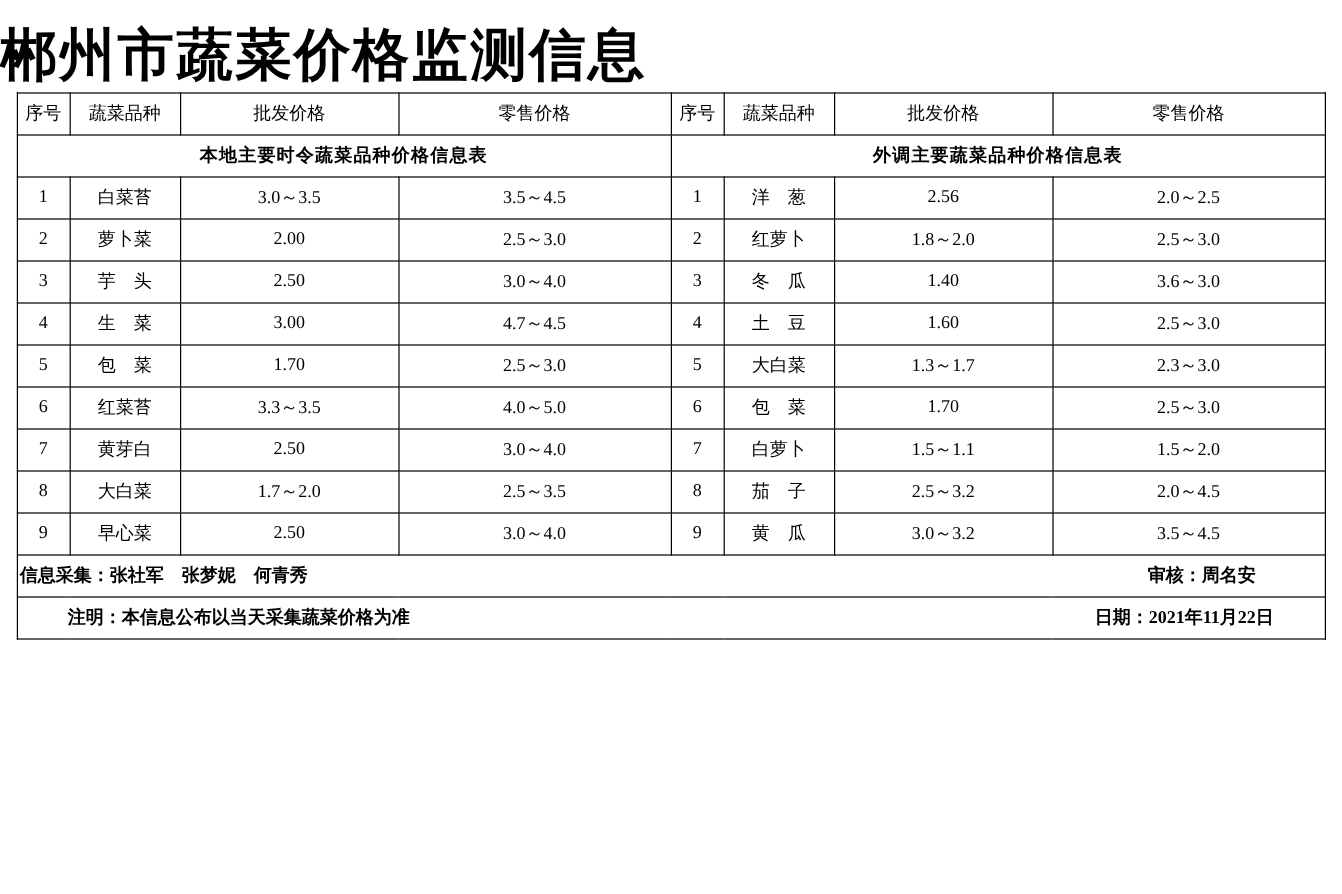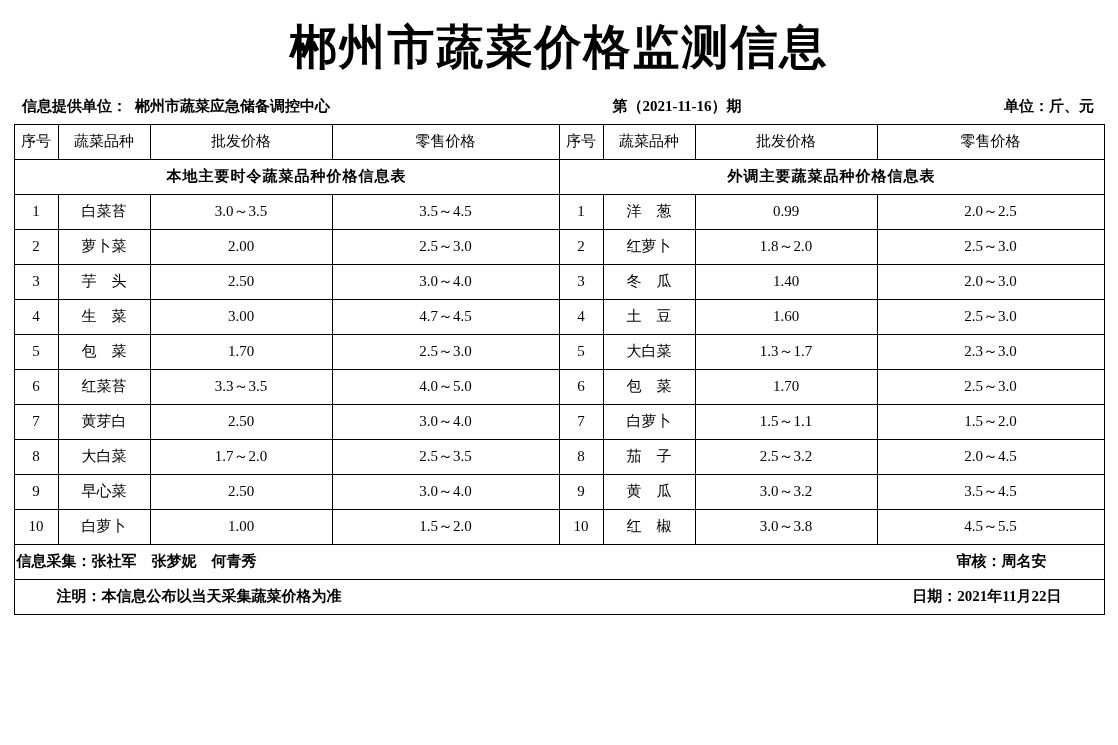--- a/index.html
+++ b/index.html
@@ -15,21 +15,21 @@
     overflow: hidden;
   }
   .page {
     position: relative;
     width: 1118px;
     height: 745px;
     box-sizing: border-box;
     padding: 0;
   }
   .title {
-    text-align: center;
+    text-align: left;
     font-family: "Liberation Serif", "DejaVu Serif", serif;
     font-weight: bold;
     font-size: 47px;
     letter-spacing: 2px;
     margin: 18px 0 0 0;
     line-height: 1.25;
   }
   .meta-row {
     display: flex;
     align-items: center;
@@ -110,27 +110,20 @@
   }
   .note-flex .right { padding-right: 80px; }
 </style>
 </head>
 <body>
 
 <div class="page">
 
   <div class="title">郴州市蔬菜价格监测信息</div>
 
-  <div class="meta-row">
-    <div class="meta-left">
-      <span class="label">信息提供单位：</span><span>郴州市蔬菜应急储备调控中心</span>
-    </div>
-    <div class="meta-center">第（2021-11-16）期</div>
-    <div class="meta-right">单位：斤、元</div>
-  </div>
 
   <table class="main">
     <colgroup>
       <col style="width:44px">
         <col style="width:92px">
         <col style="width:182px">
         <col style="width:227px">
       <col style="width:44px">
         <col style="width:92px">
         <col style="width:182px">
@@ -152,42 +145,42 @@
         <td class="section-head" colspan="4">外调主要蔬菜品种价格信息表</td>
       </tr>
 
       <tr>
         <td class="idx">1</td>
         <td class="name">白菜苔</td>
         <td class="price">3.0～3.5</td>
         <td class="price">3.5～4.5</td>
         <td class="idx">1</td>
         <td class="name">洋　葱</td>
-        <td class="price">0.99</td>
+        <td class="price">2.56</td>
         <td class="price">2.0～2.5</td>
       </tr>
       <tr>
         <td class="idx">2</td>
         <td class="name">萝卜菜</td>
         <td class="price">2.00</td>
         <td class="price">2.5～3.0</td>
         <td class="idx">2</td>
         <td class="name">红萝卜</td>
         <td class="price">1.8～2.0</td>
         <td class="price">2.5～3.0</td>
       </tr>
       <tr>
         <td class="idx">3</td>
         <td class="name">芋　头</td>
         <td class="price">2.50</td>
         <td class="price">3.0～4.0</td>
         <td class="idx">3</td>
         <td class="name">冬　瓜</td>
         <td class="price">1.40</td>
-        <td class="price">2.0～3.0</td>
+        <td class="price">3.6～3.0</td>
       </tr>
       <tr>
         <td class="idx">4</td>
         <td class="name">生　菜</td>
         <td class="price">3.00</td>
         <td class="price">4.7～4.5</td>
         <td class="idx">4</td>
         <td class="name">土　豆</td>
         <td class="price">1.60</td>
         <td class="price">2.5～3.0</td>
@@ -235,30 +228,20 @@
       <tr>
         <td class="idx">9</td>
         <td class="name">早心菜</td>
         <td class="price">2.50</td>
         <td class="price">3.0～4.0</td>
         <td class="idx">9</td>
         <td class="name">黄　瓜</td>
         <td class="price">3.0～3.2</td>
         <td class="price">3.5～4.5</td>
       </tr>
-      <tr>
-        <td class="idx">10</td>
-        <td class="name">白萝卜</td>
-        <td class="price">1.00</td>
-        <td class="price">1.5～2.0</td>
-        <td class="idx">10</td>
-        <td class="name">红　椒</td>
-        <td class="price">3.0～3.8</td>
-        <td class="price">4.5～5.5</td>
-      </tr>
 
       <tr>
         <td class="footer-cell" colspan="8">
           <div class="footer-flex">
             <span class="left-pad">信息采集：张社军　张梦妮　何青秀</span>
             <span class="right">审核：周名安</span>
           </div>
         </td>
       </tr>
       <tr>

